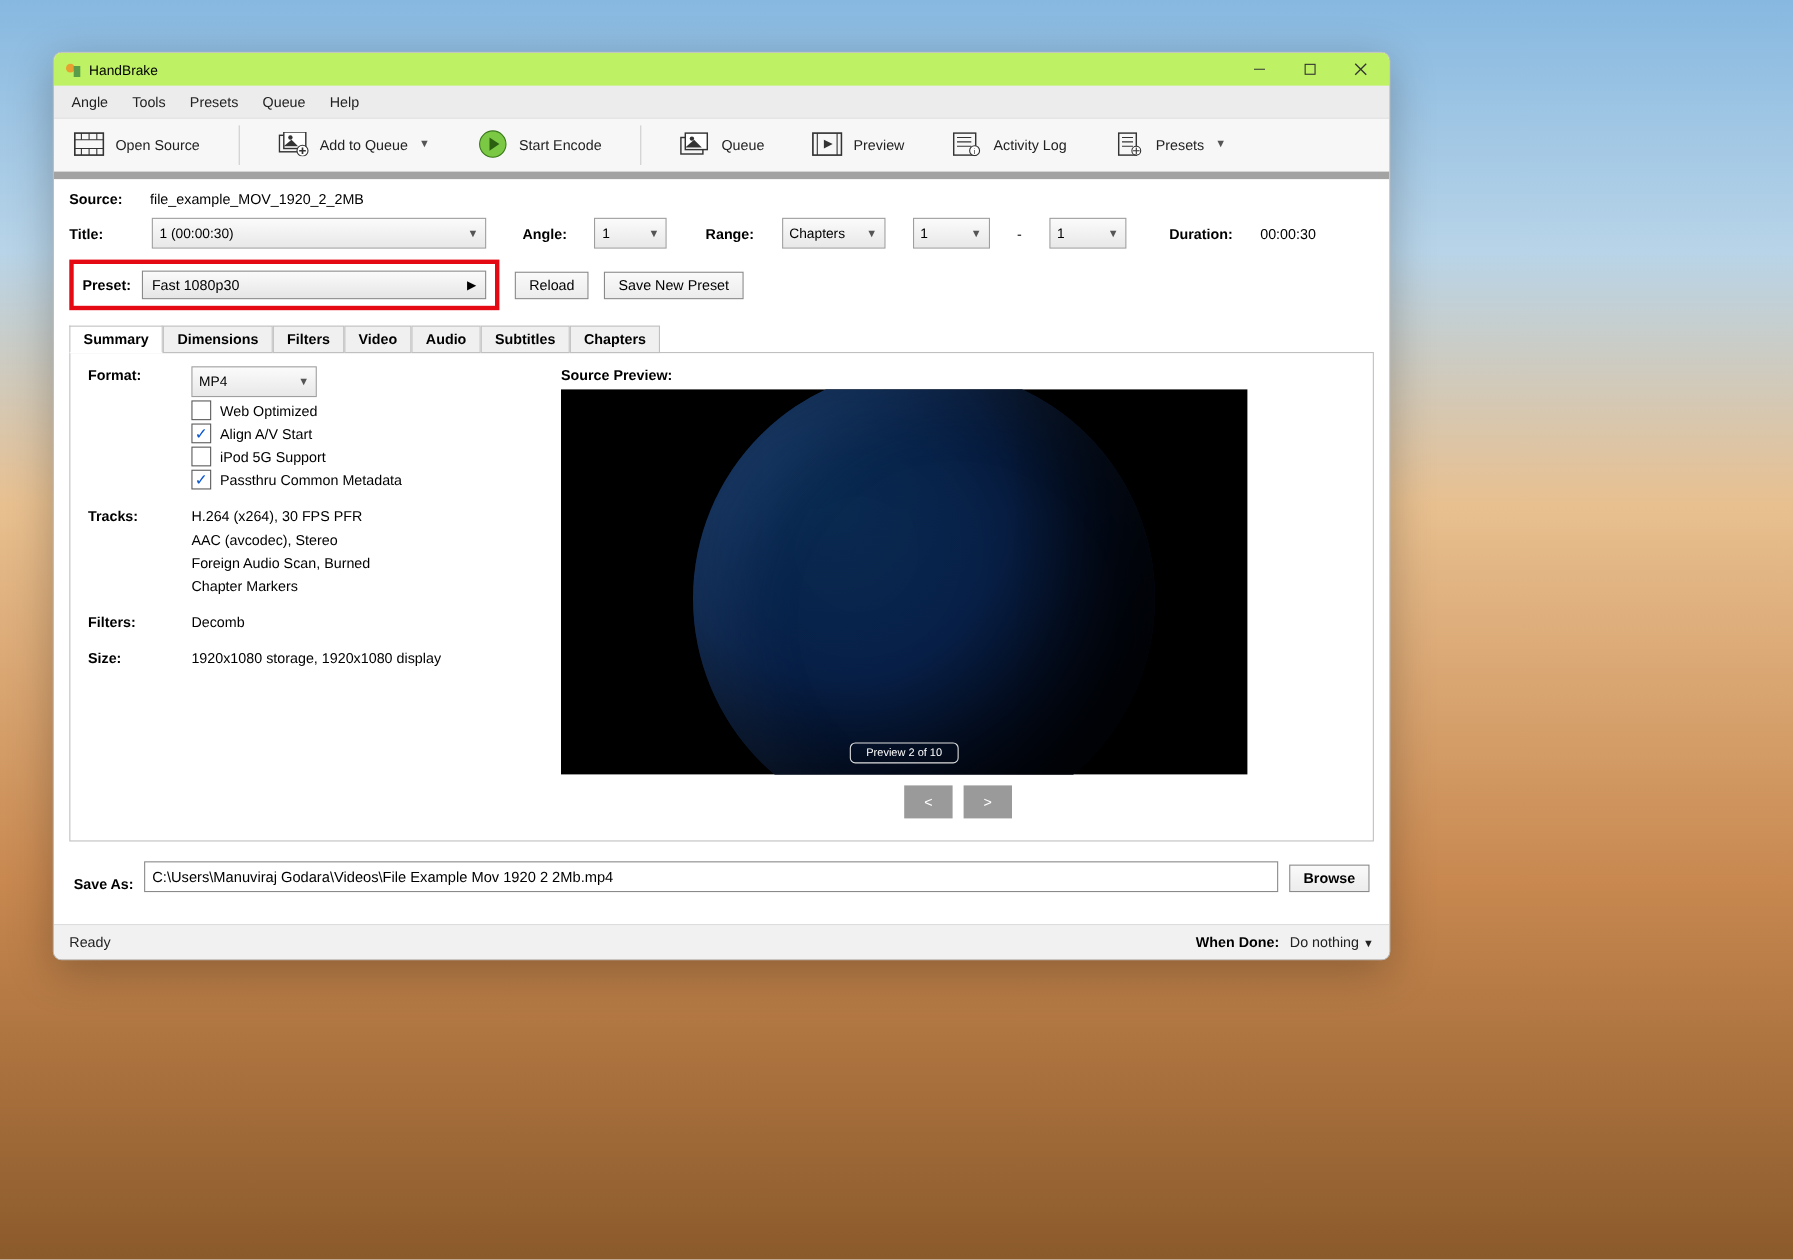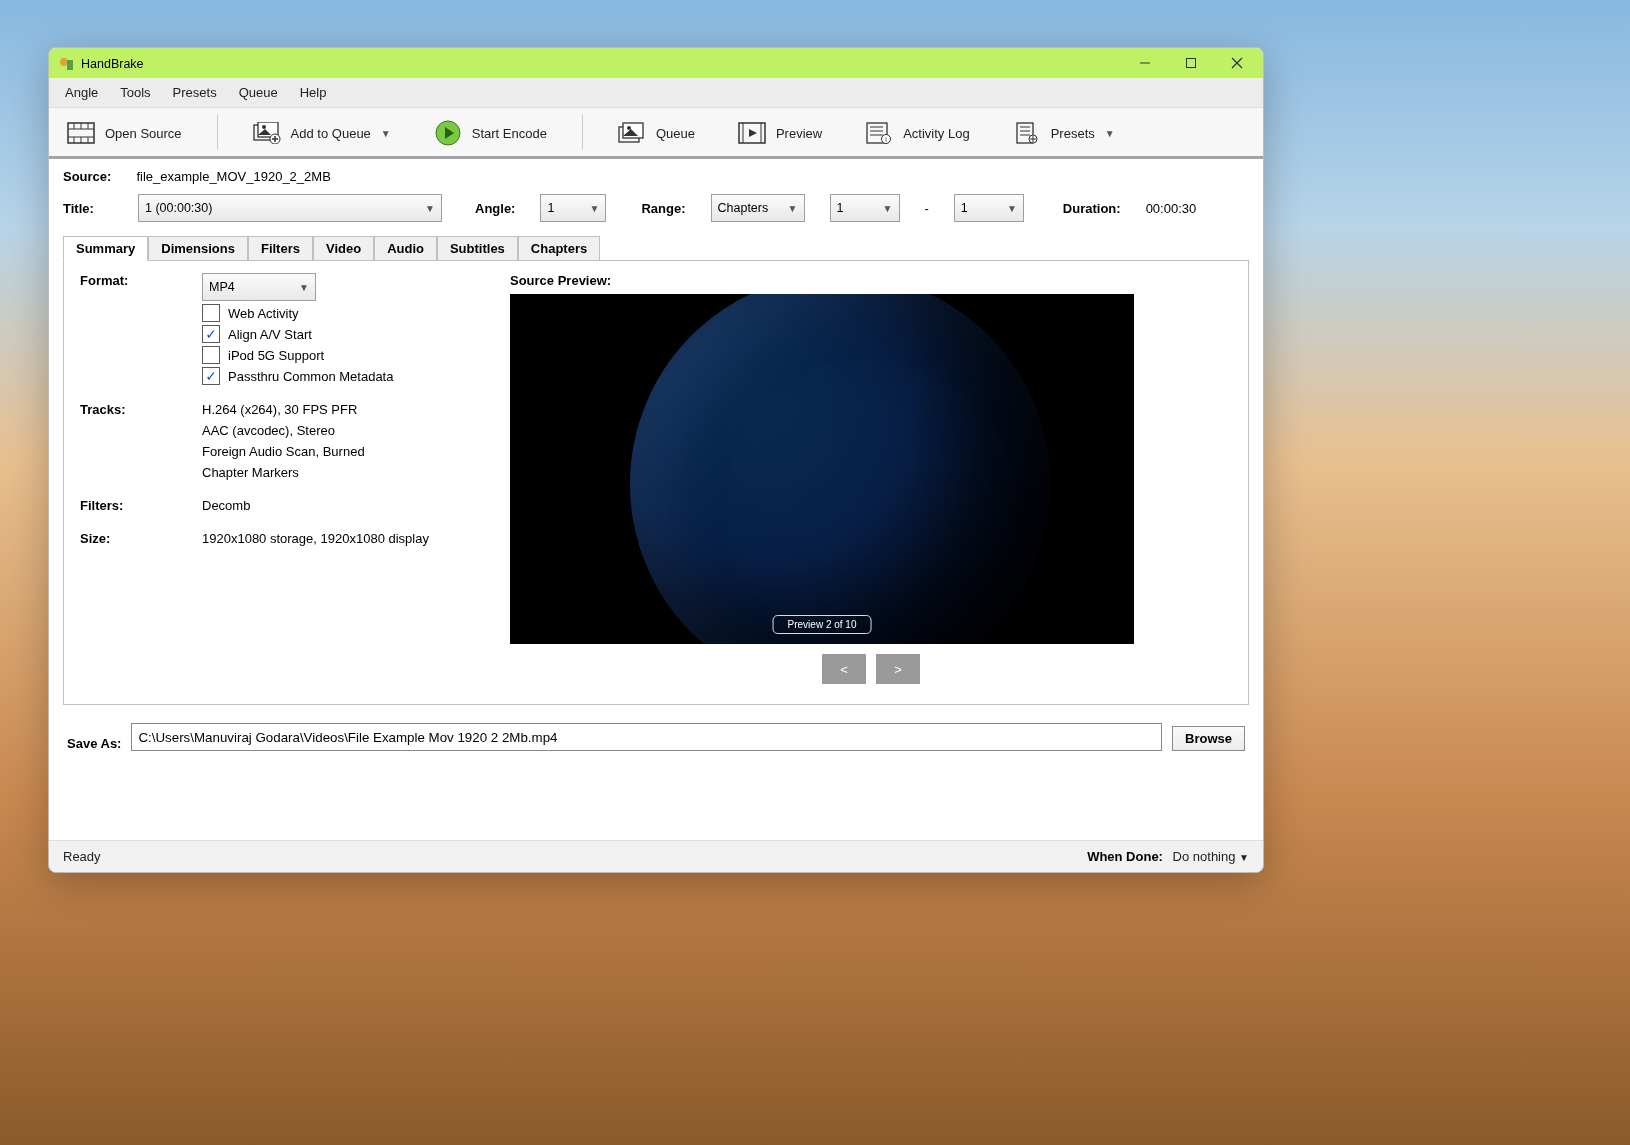--- a/index.html
+++ b/index.html
@@ -43,24 +43,24 @@
   display: flex;
   gap: 2px;
   padding: 4px 6px;
   background: #ececec;
   border-bottom: 1px solid #ddd;
 }
 .menubar .menu-item { padding: 3px 10px; color: #222; cursor: default; }
 
 .toolbar {
   display: flex;
-  align-items: flex-end;
+  align-items: flex-start;
   padding: 6px 6px;
   background: #f7f7f7;
-  border-bottom: 3px solid #a3a3a3;
+  border-bottom: 7px solid #a3a3a3;
   gap: 19px;
 }
 .tb-btn {
   display: flex;
   align-items: center;
   gap: 10px;
   padding: 6px 12px;
   color: #222;
   cursor: default;
 }
@@ -122,21 +122,21 @@
 }
 .tab.active { background: #fff; border-bottom: 1px solid #fff; }
 .tab-body {
   border: 1px solid #c0c0c0;
   margin-top: -1px;
   padding: 12px 16px 20px 16px;
   display: flex;
   gap: 30px;
 }
 .left-col { width: 400px; }
-.summary-row { display: flex; margin-bottom: 10px; gap: 28px; }
+.summary-row { display: flex; margin-bottom: 10px; }
 .summary-label { width: 94px; font-weight: 600; }
 .summary-val { flex: 1; }
 .chk { display: flex; align-items: center; gap: 8px; margin: 3px 0; }
 .chkbox {
   width: 16px; height: 16px; border: 1.5px solid #5a5a5a; background: #fff;
   display: flex; align-items: center; justify-content: center;
 }
 .check { color: #0a57d0; font-size: 14px; line-height: 1; }
 
 .preview-col { flex: 1; }
@@ -334,20 +334,31 @@
       </div>
       <span>-</span>
       <div class="select" style="width:56px">
         <span>1</span>
           <span class="caret">▼</span>
       </div>
       <span class="label-b" style="margin-left:14px">Duration:</span>
       <span>00:00:30</span>
     </div>
 
+    <div class="row" style="gap:14px">
+      <div class="preset-highlight">
+        <span class="label-b">Preset:</span>
+        <div class="preset-select">
+          <span>Fast 1080p30</span>
+          <span style="font-size:11px">▶</span>
+        </div>
+      </div>
+      <div class="btn"><span>Reload</span></div>
+      <div class="btn"><span>Save New Preset</span></div>
+    </div>
 
     <div class="tabs">
       <div class="tab active">Summary</div>
       <div class="tab">Dimensions</div>
       <div class="tab">Filters</div>
       <div class="tab">Video</div>
       <div class="tab">Audio</div>
       <div class="tab">Subtitles</div>
       <div class="tab">Chapters</div>
     </div>
@@ -356,21 +367,21 @@
       <div class="left-col">
         <div class="summary-row">
           <div class="summary-label">Format:</div>
           <div class="summary-val">
             <div class="select" style="width:100px">
               <span>MP4</span>
                 <span class="caret">▼</span>
             </div>
             <div class="chk">
                 <div class="chkbox"></div>
-                <span>Web Activity</span>
+                <span>Web Optimized</span>
               </div>
             <div class="chk">
                 <div class="chkbox">
                   <span class="check">✓</span>
                 </div>
                 <span>Align A/V Start</span>
               </div>
             <div class="chk">
                 <div class="chkbox"></div>
                 <span>iPod 5G Support</span>

